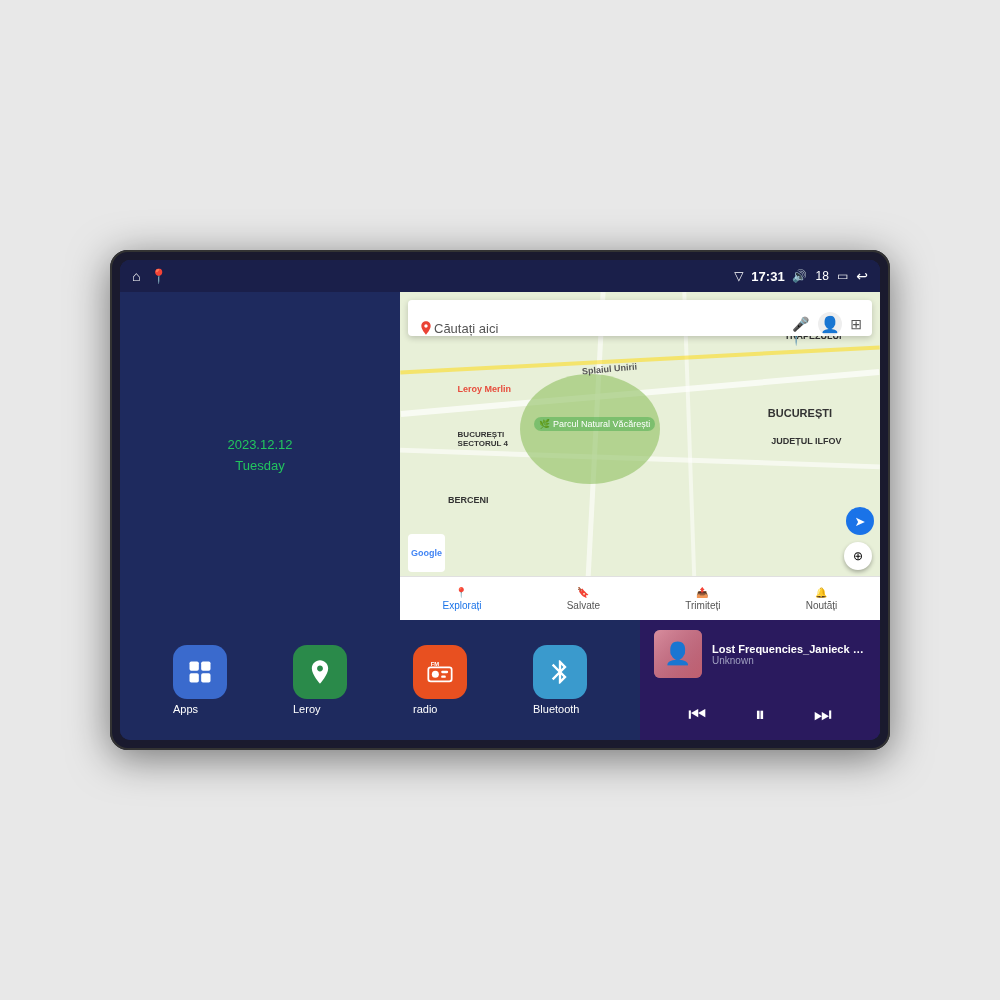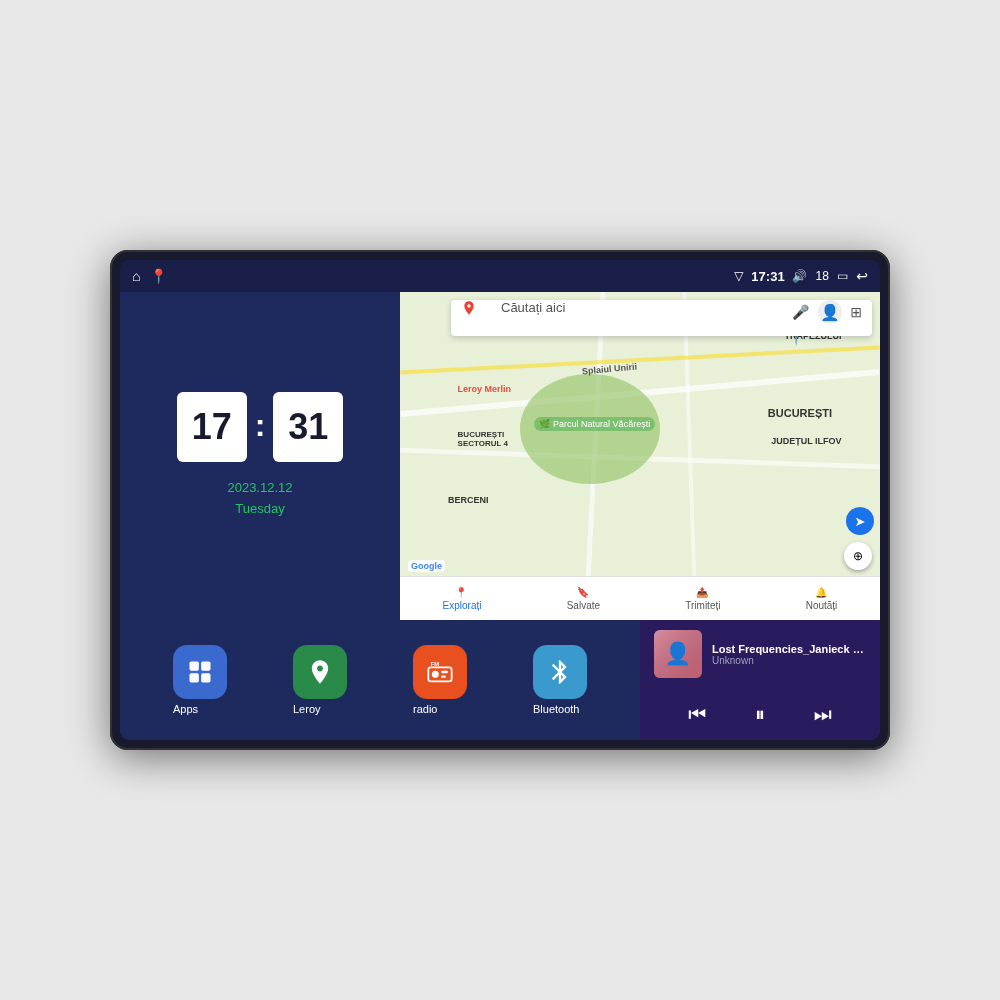--- a/index.html
+++ b/index.html
@@ -130,26 +130,25 @@
 
     .map-search-bar {
       position: absolute;
       top: 8px;
       left: 8px;
       right: 8px;
       height: 36px;
       background: white;
       border-radius: 4px;
       display: flex;
-      align-items: flex-start;
+      align-items: flex-end;
       padding: 0 10px;
-      gap: 24px;
+      gap: 0;
       z-index: 10;
       box-shadow: 0 2px 6px rgba(0,0,0,0.2);
-      margin-left: 43px;
     }
 
     .map-search-text {
       flex: 1;
       color: #555;
       font-size: 13px;
     }
 
     .map-search-right {
       display: flex;
@@ -335,25 +334,20 @@
         <span style="font-size:12px;">▭</span>
         <span style="font-size:14px;">↩</span>
       </div>
     </div>
 
     <div class="main-content">
 
       <div class="top-row">
 
         <div class="clock-panel">
-          <div class="clock-display">
-            <div class="clock-digit-block">17</div>
-            <div class="clock-separator">:</div>
-            <div class="clock-digit-block">31</div>
-          </div>
           <div class="clock-date">
             <div>2023.12.12</div>
             <div>Tuesday</div>
           </div>
         </div>
 
         <div class="map-panel">
 
           <div class="map-bg">
 
@@ -377,21 +371,21 @@
             <div class="map-label" style="top:42%;left:12%;font-size:8px;">BUCUREȘTI<br>SECTORUL 4</div>
 
             <div class="map-label" style="top:22%;left:38%;transform:rotate(-5deg);color:#555;">Splaiul Unirii</div>
 
             <div class="map-location-pin" style="top:10%;right:15%;">📍</div>
 
             <div style="position:absolute;right:8px;bottom:50px;width:28px;height:28px;background:white;border-radius:50%;display:flex;align-items:center;justify-content:center;box-shadow:0 2px 4px rgba(0,0,0,0.3);font-size:12px;z-index:5;">⊕</div>
 
             <div style="position:absolute;right:6px;bottom:50px;width:28px;height:28px;background:#1a73e8;border-radius:50%;display:flex;align-items:center;justify-content:center;color:white;font-size:13px;z-index:6;margin-bottom:35px;">➤</div>
 
-            <div style="position:absolute;bottom:48px;left:8px;font-size:9px;color:#4285F4;font-weight:bold;z-index:5;background:white;padding:1px 3px;border-radius:4px;">Google</div>
+            <div style="position:absolute;bottom:48px;left:8px;font-size:9px;color:#4285F4;font-weight:bold;z-index:5;background:white;padding:14px 3px;border-radius:4px;">Google</div>
           </div>
 
           <div class="map-search-bar">
             <svg width="16" height="16" viewBox="0 0 24 24">
               <path d="M12 2C8.13 2 5 5.13 5 9c0 5.25 7 13 7 13s7-7.75 7-13c0-3.87-3.13-7-7-7zm0 9.5c-1.38 0-2.5-1.12-2.5-2.5s1.12-2.5 2.5-2.5 2.5 1.12 2.5 2.5-1.12 2.5-2.5 2.5z" fill="#ea4335"></path>
             </svg>
             <span class="map-search-text">Căutați aici</span>
             <div class="map-search-right">
               <span style="font-size:14px;color:#555;">🎤</span>
               <div style="width:24px;height:24px;background:#eee;border-radius:50%;overflow:hidden;display:flex;align-items:center;justify-content:center;">👤</div>

